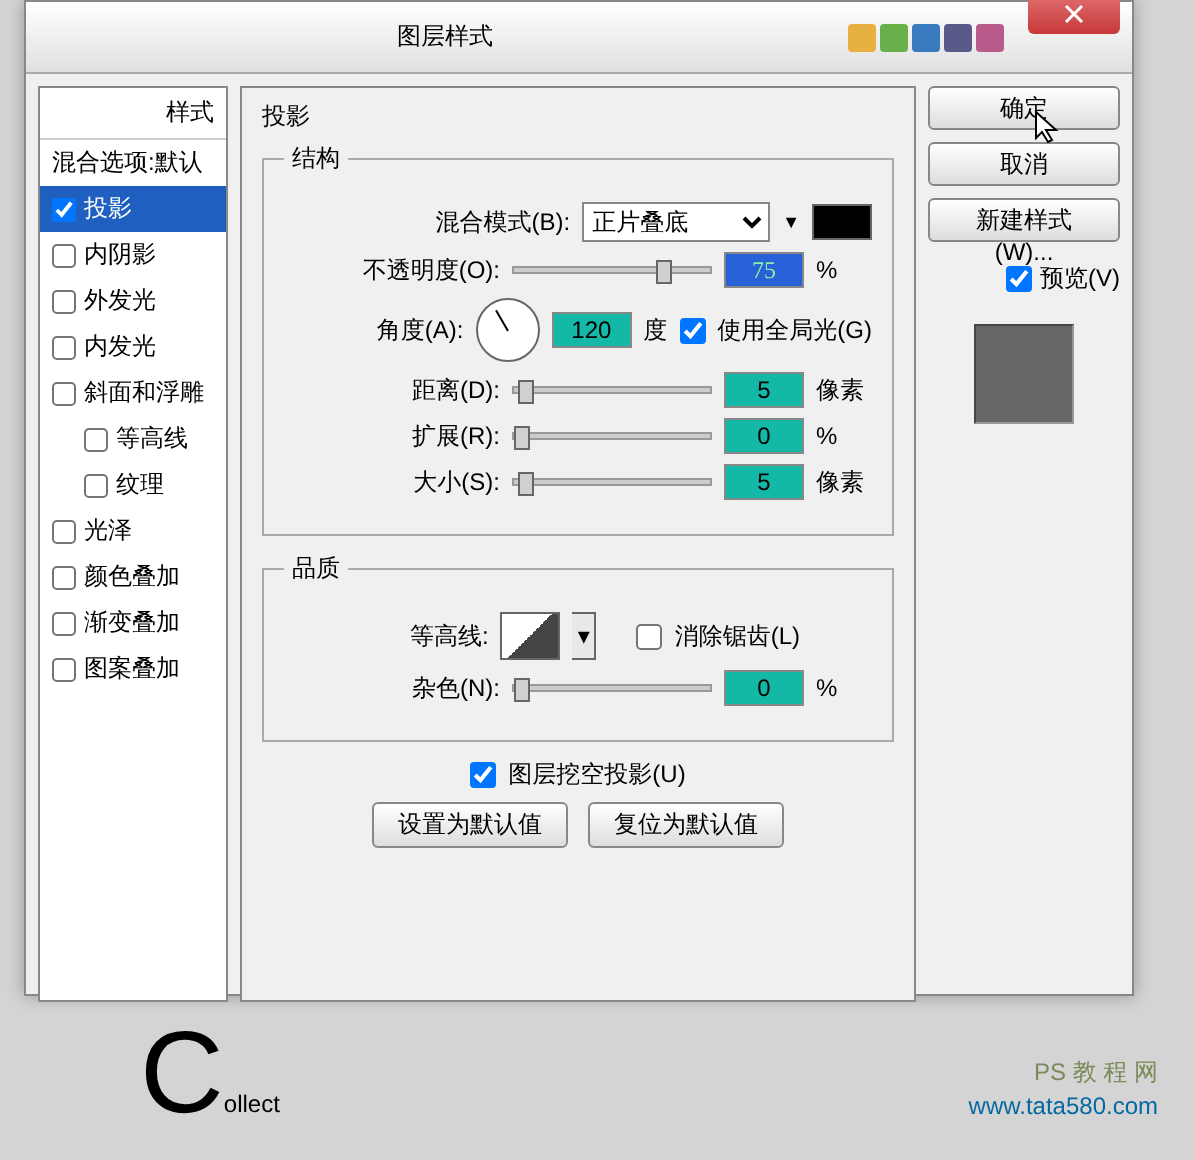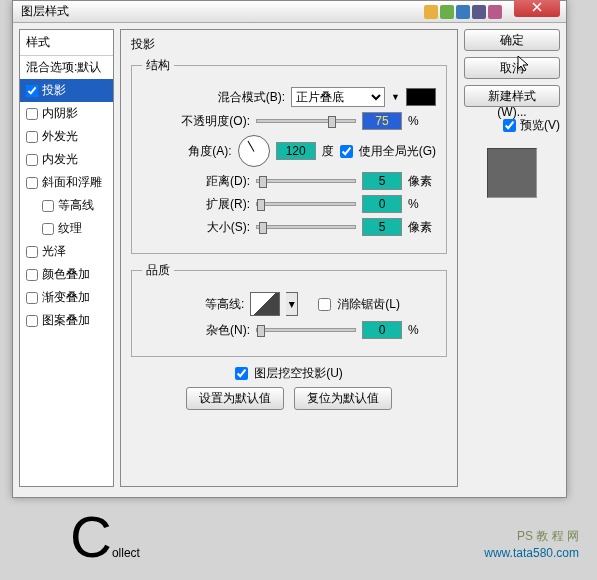--- a/index.html
+++ b/index.html
@@ -1,43 +1,43 @@
 <!DOCTYPE html>
 <html><head>
 <meta charset="utf-8">
 <style>
 * { box-sizing: border-box; margin: 0; padding: 0; font-family: "Microsoft YaHei", SimSun, sans-serif; font-size: 12px; }
 body { background: #d4d4d4; width: 597px; height: 580px; position: relative; overflow: hidden; }
 .dialog { position: absolute; left: 12px; top: 0; width: 555px; height: 498px; background: #f0f0f0; border: 1px solid #888; box-shadow: 0 0 8px rgba(0,0,0,0.3); }
-.titlebar { height: 22px; background: linear-gradient(#fff,#e0e0e0); border-bottom: 1px solid #aaa; display: flex; align-items: center; padding: 0 4px; }
+.titlebar { height: 36px; background: linear-gradient(#fff,#e0e0e0); border-bottom: 1px solid #aaa; display: flex; align-items: center; padding: 0 4px; text-align: center; }
 .titlebar-text { flex: 1; padding-left: 4px; }
 .win-icons { display: flex; gap: 2px; margin-right: 60px; }
 .win-icon { width: 14px; height: 14px; border-radius: 2px; }
 .close-btn { width: 46px; height: 20px; background: linear-gradient(#e07070,#c83838); border-radius: 0 0 3px 3px; display: flex; align-items: center; justify-content: center; color: #fff; margin-top: -4px; position: absolute; right: 6px; top: 0; }
 .dialog-body { display: flex; height: calc(100% - 26px); padding: 6px; gap: 6px; }
 .left-panel { width: 95px; border: 1px solid #888; background: #fff; }
-.left-header { padding: 4px 6px; border-bottom: 1px solid #ccc; text-align: left; }
+.left-header { padding: 4px 6px; border-bottom: 1px solid #ccc; text-align: right; }
 .left-item { padding: 3px 6px; display: flex; align-items: center; gap: 4px; cursor: pointer; }
 .left-item.top { padding-left: 6px; }
 .left-item.sel { background: #1e5fbf; color: #fff; }
 .left-item input[type=checkbox] { width: 12px; height: 12px; }
 .left-item.indent { padding-left: 22px; }
 .center-panel { flex: 1; border: 1px solid #888; background: #f0f0f0; padding: 6px 10px; }
 .panel-title { margin-bottom: 4px; }
 fieldset { border: 1px solid #aaa; padding: 8px 10px 12px; margin-bottom: 8px; }
 legend { padding: 0 4px; }
 .row { display: flex; align-items: center; gap: 6px; margin: 5px 0; justify-content: flex-end; }
 .row label { text-align: right; }
 .row .lbl { width: 78px; text-align: right; }
 select { width: 94px; height: 20px; border: 1px solid #888; background: #fff; }
 .color-swatch { width: 30px; height: 18px; border: 1px solid #666; background: #000; }
 .slider { flex: 1; height: 4px; background: #ccc; border: 1px solid #999; position: relative; max-width: 100px; }
 .slider .thumb { position: absolute; top: -4px; width: 8px; height: 12px; background: #d0d0d0; border: 1px solid #666; }
 input[type=text].num { width: 40px; height: 18px; border: 1px solid #888; text-align: center; background: #14b8a6; }
-input[type=text].num.sel { background: #2860d8; color: #fde047; }
+input[type=text].num.sel { background: #2860d8; color: #86efac; font-family: Liberation Serif, serif; }
 .unit { width: 28px; }
 .angle-dial { width: 32px; height: 32px; border: 1px solid #666; border-radius: 50%; background: #fff; position: relative; }
 .angle-dial::after { content: ''; position: absolute; left: 50%; top: 50%; width: 12px; height: 1px; background: #000; transform-origin: left; transform: rotate(-120deg); }
 .contour-swatch { width: 30px; height: 24px; border: 1px solid #666; background: linear-gradient(135deg,#fff 50%,#444 50%); display: inline-block; }
 .contour-arrow { width: 12px; height: 24px; border: 1px solid #666; border-left: none; display: inline-flex; align-items: center; justify-content: center; background: #e8e8e8; }
 .btn-row { display: flex; gap: 10px; justify-content: center; margin-top: 4px; }
 button.ps-btn { padding: 2px 12px; border: 1px solid #888; background: linear-gradient(#fff,#ddd); border-radius: 3px; cursor: pointer; min-width: 76px; }
 .right-panel { width: 96px; display: flex; flex-direction: column; gap: 6px; align-items: stretch; }
 .right-panel button { height: 22px; }
 .preview-check { display: flex; align-items: center; gap: 4px; justify-content: flex-end; margin-top: 4px; }

